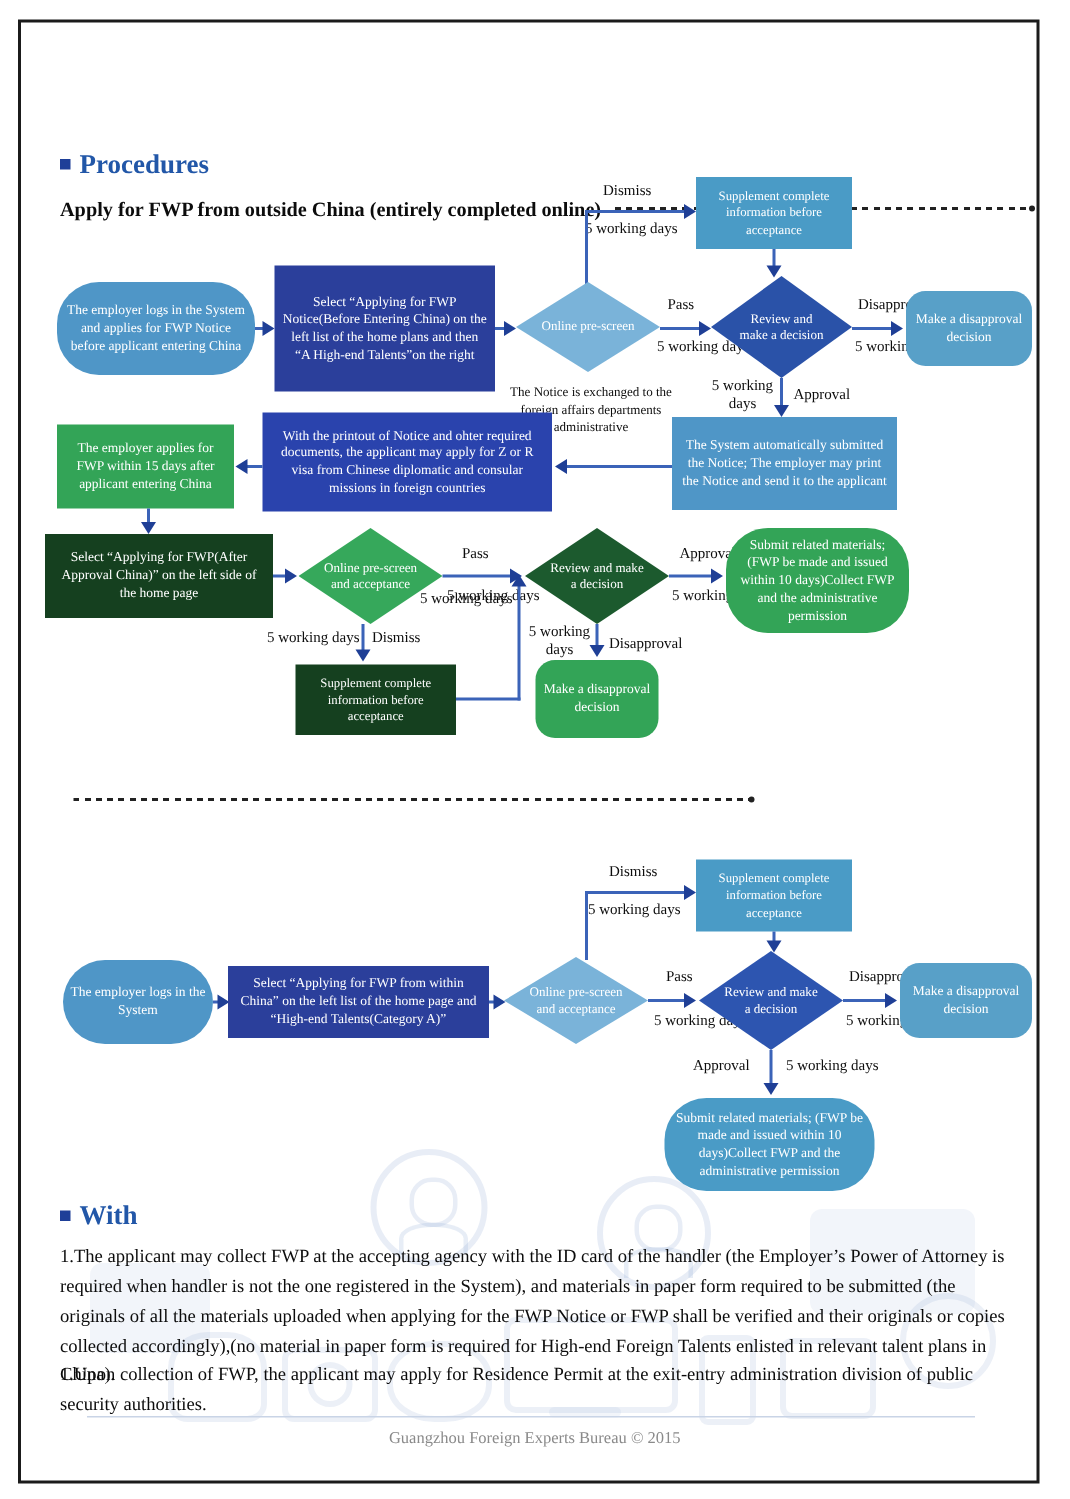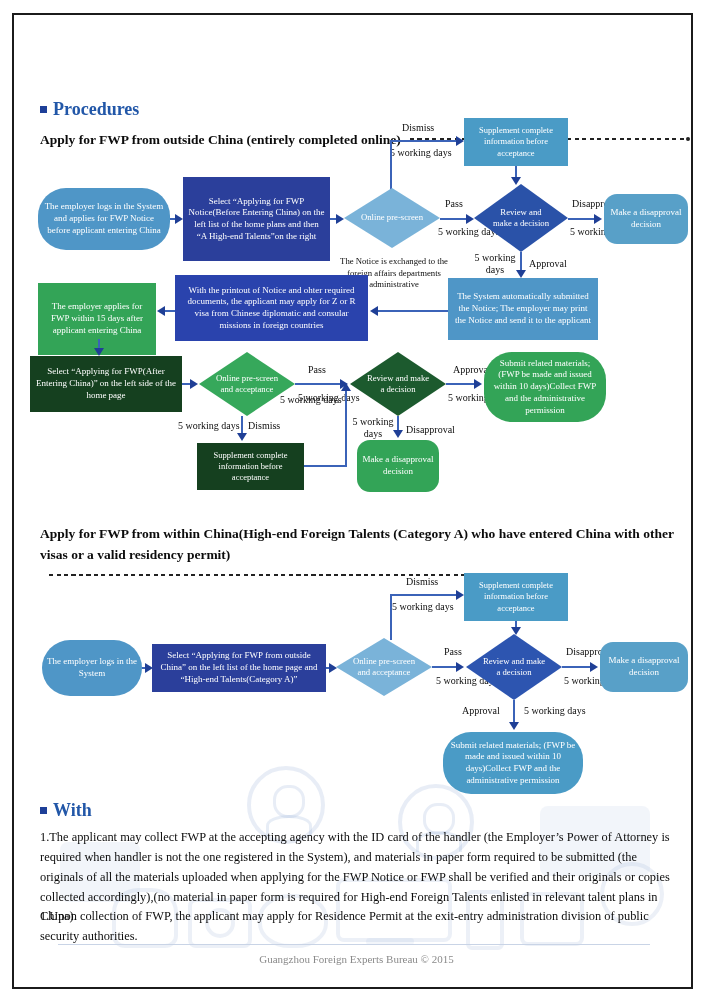--- a/index.html
+++ b/index.html
@@ -140,28 +140,28 @@
       </div>
 
     <div class="flow-note" style="left:336px;top:256px;width:116px;">The Notice is exchanged to the foreign affairs departments administrative</div>
     <div class="hline" style="left:377px;top:310px;width:71px;"></div>
     <div class="ah ah-l" style="left:370px;top:306px;"></div>
     <div class="node bx-royal" style="left:175px;top:275px;width:193px;height:66px;">
         <span>With the printout of Notice and ohter required documents, the applicant may apply for Z or R visa from Chinese diplomatic and consular missions in foreign countries</span>
       </div>
     <div class="hline" style="left:164px;top:310px;width:11px;"></div>
     <div class="ah ah-l" style="left:157px;top:306px;"></div>
-    <div class="node bx-green" style="left:38px;top:283px;width:118px;height:72px;">
+    <div class="node bx-green" style="left:38px;top:283px;width:118px;height:56px;">
         <span>The employer applies for FWP within 15 days after applicant entering China</span>
       </div>
 
     <div class="vline" style="left:98px;top:339px;height:10px;"></div>
     <div class="ah ah-d" style="left:94px;top:348px;"></div>
     <div class="node bx-darkgreen" style="left:30px;top:356px;width:152px;height:56px;">
-        <span>Select “Applying for FWP(After Entering China)” on the left side of the home page</span>
+        <span>Select “Applying for FWP(After Approval China)” on the left side of the home page</span>
       </div>
     <div class="hline" style="left:182px;top:383px;width:10px;"></div>
     <div class="ah ah-r" style="left:190px;top:379px;"></div>
     <div class="node diamond bx-green-d" style="left:199px;top:352px;width:96px;height:64px;">
         <span>Online pre-screen and acceptance</span>
       </div>
     <div class="lbl" style="left:308px;top:364px;">Pass</div>
     <div class="lbl" style="left:298px;top:392px;">5 working days</div>
     <div class="hline" style="left:295px;top:383px;width:46px;"></div>
     <div class="ah ah-r" style="left:340px;top:379px;"></div>
@@ -190,40 +190,40 @@
     <div class="ah ah-d" style="left:393px;top:430px;"></div>
     <div class="node rounded-sm bx-green" style="left:357px;top:440px;width:82px;height:52px;">
         <span>Make a disapproval decision</span>
       </div>
 
     <div class="hline" style="left:304px;top:465px;width:43px;"></div>
     <div class="vline" style="left:345px;top:390px;height:77px;"></div>
     <div class="ah ah-u" style="left:341px;top:383px;"></div>
     <div class="lbl" style="left:280px;top:394px;">5 working days</div>
 
-    <div class="h-line" style="left:40px;top:524px;width:648px;"><span>Apply for FWP from within China(High-end Foreign Talents (Category A) who have entered China with other visas or a valid residency permit)</span><span class="leader" style="width:452px;"></span></div>
+    <div class="h-line" style="left:40px;top:524px;width:648px;"><span class="leader" style="width:452px;"></span></div>
 
     <div class="node bx-steel" style="left:464px;top:573px;width:104px;height:48px;font-size:8.5px;">
         <span>Supplement complete information before acceptance</span>
       </div>
     <div class="lbl" style="left:406px;top:576px;">Dismiss</div>
     <div class="lbl" style="left:392px;top:601px;">5 working days</div>
     <div class="vline" style="left:390px;top:594px;height:46px;"></div>
     <div class="hline" style="left:390px;top:594px;width:66px;"></div>
     <div class="ah ah-r" style="left:456px;top:590px;"></div>
     <div class="vline" style="left:515px;top:621px;height:7px;"></div>
     <div class="ah ah-d" style="left:511px;top:627px;"></div>
 
     <div class="node rounded bx-blue" style="left:42px;top:640px;width:100px;height:56px;">
         <span>The employer logs in the System</span>
       </div>
     <div class="hline" style="left:142px;top:667px;width:5px;"></div>
     <div class="ah ah-r" style="left:145px;top:663px;"></div>
     <div class="node bx-navy" style="left:152px;top:644px;width:174px;height:48px;">
-        <span>Select “Applying for FWP from outside China” on the left list of the home page and “High-end Talents(Category A)”</span>
+        <span>Select “Applying for FWP from within China” on the left list of the home page and “High-end Talents(Category A)”</span>
       </div>
     <div class="hline" style="left:326px;top:667px;width:4px;"></div>
     <div class="ah ah-r" style="left:329px;top:663px;"></div>
     <div class="node diamond bx-ltblue" style="left:336px;top:638px;width:96px;height:58px;">
         <span>Online pre-screen and acceptance</span>
       </div>
     <div class="lbl" style="left:444px;top:646px;">Pass</div>
     <div class="lbl" style="left:436px;top:675px;">5 working days</div>
     <div class="hline" style="left:432px;top:666px;width:26px;"></div>
     <div class="ah ah-r" style="left:456px;top:662px;"></div>

